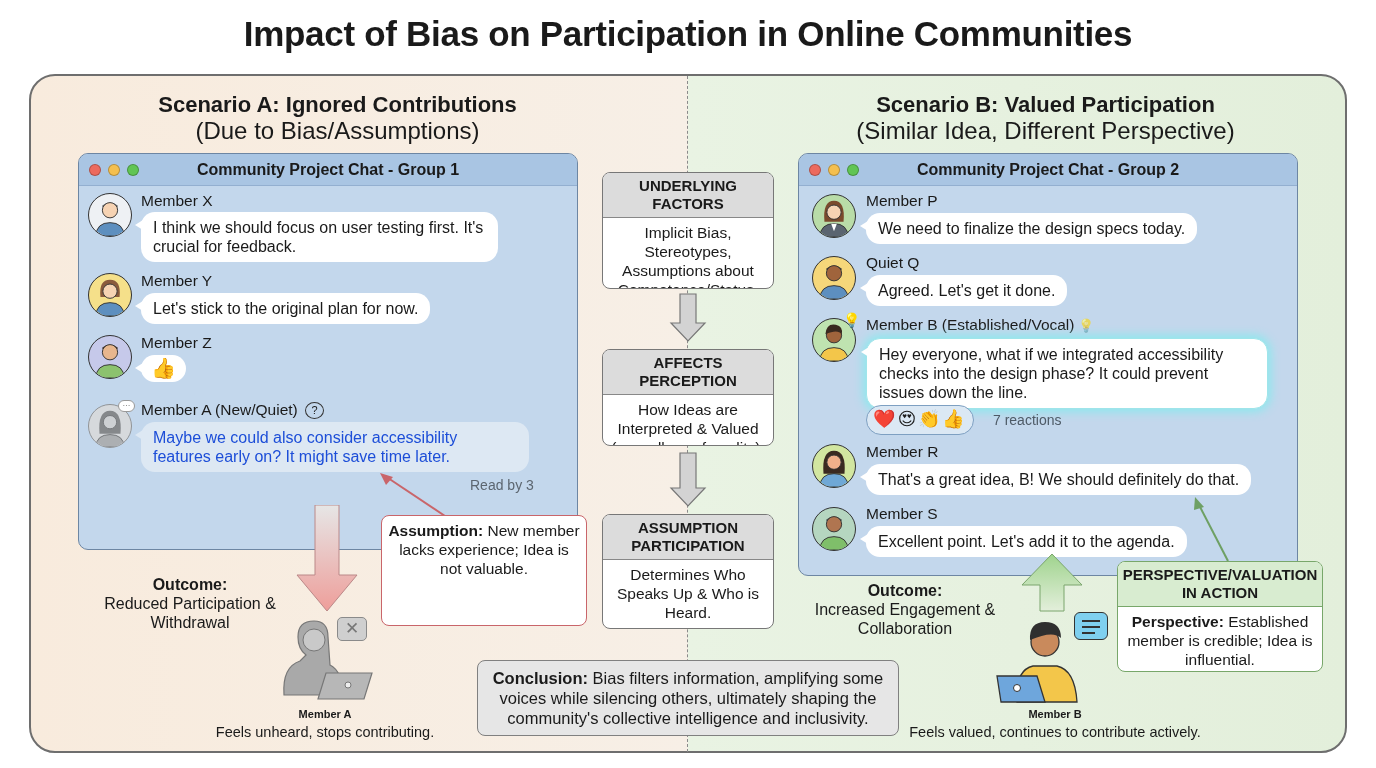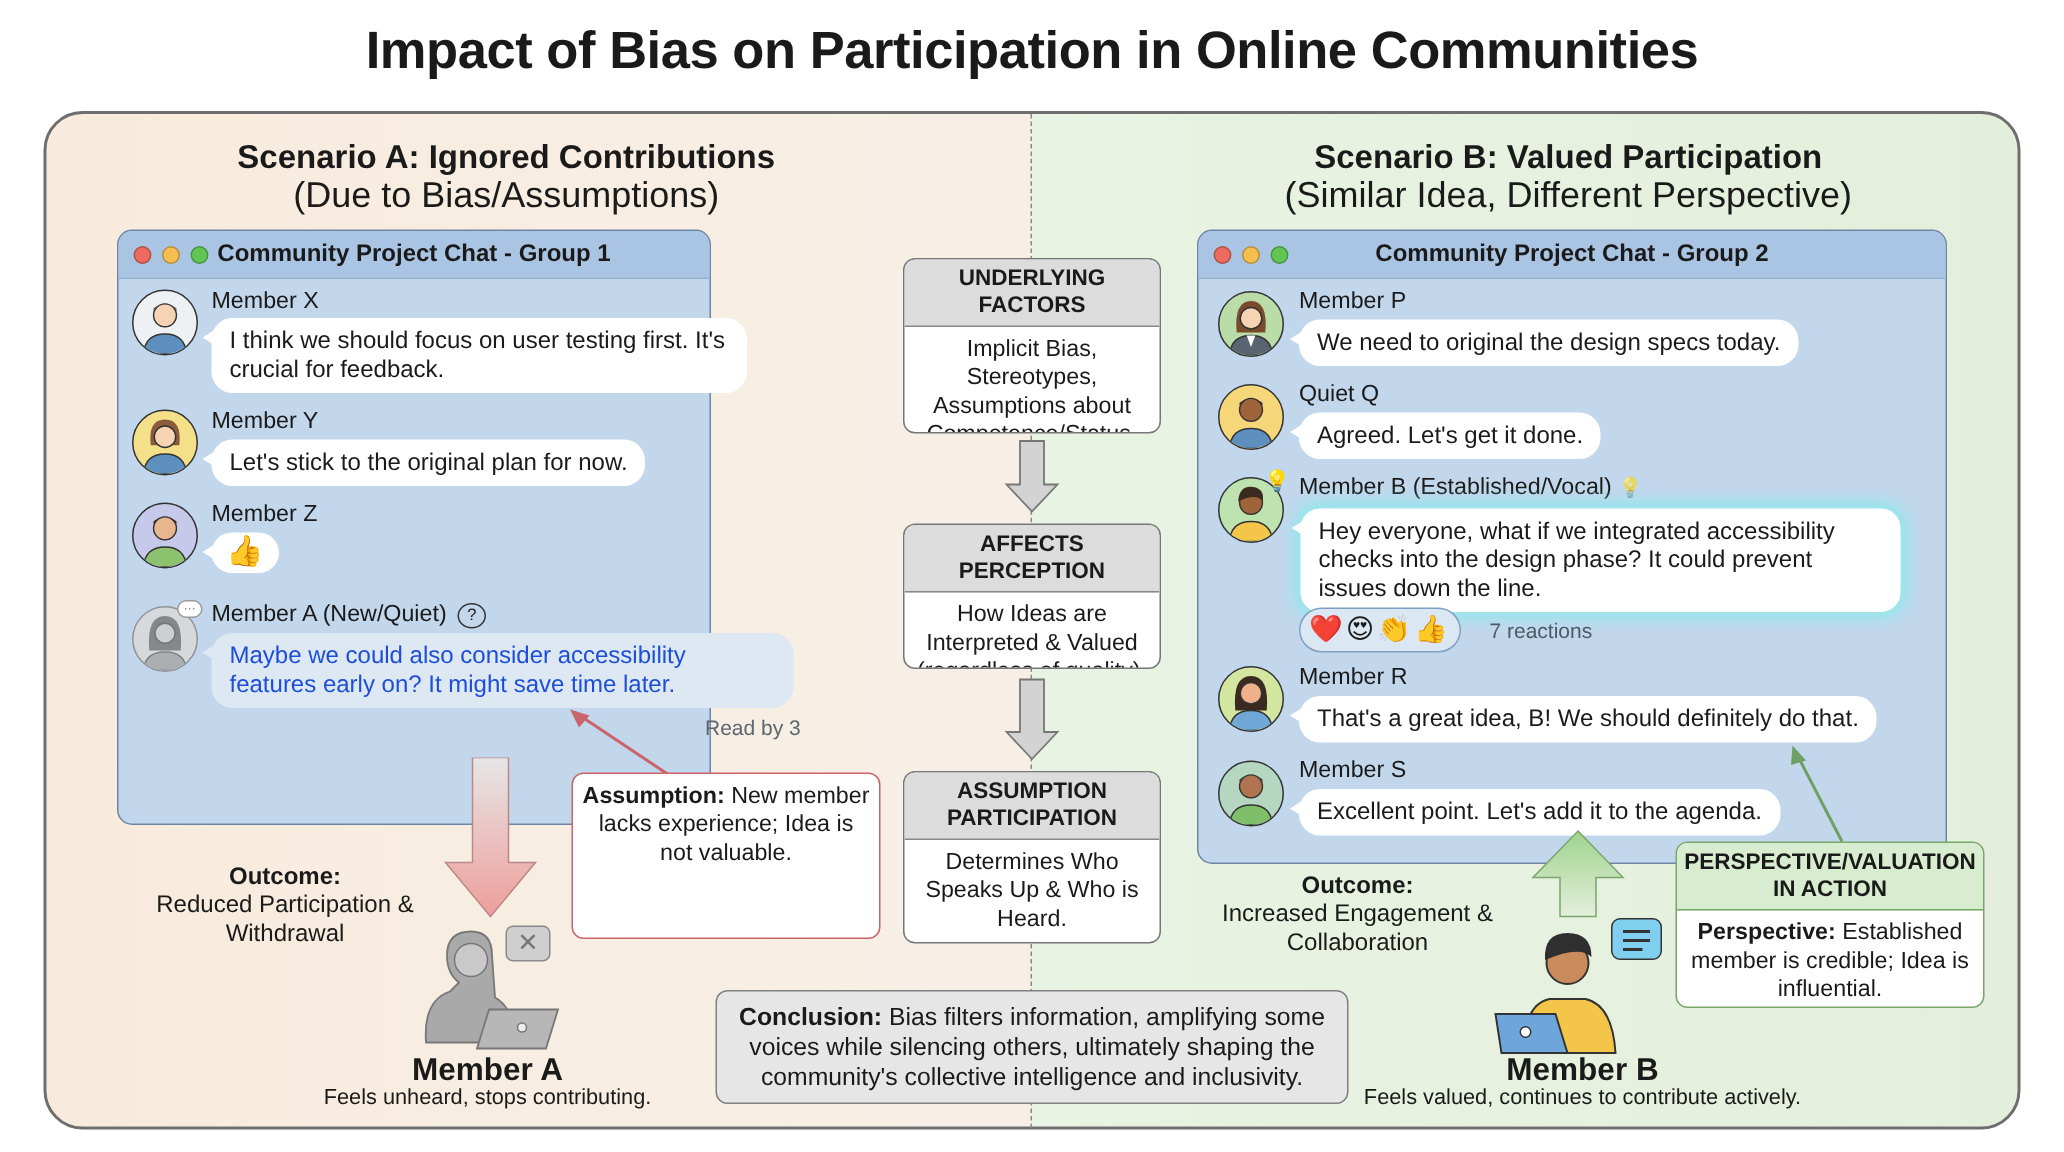--- a/index.html
+++ b/index.html
@@ -68,21 +68,21 @@
   .box .bb { font-size: 15.5px; line-height: 19px; padding: 5px 6px; }
 
   .callout-red { border-color: #c9656a; }
   .callout-red .bh { background: #f7d3d3; border-bottom-color: #c9656a; }
   .callout-green { border-color: #78a76a; }
   .callout-green .bh { background: #d8ecd0; border-bottom-color: #78a76a; }
 
   .outcome { text-align: center; font-size: 16px; line-height: 19px; }
   .outcome b { display: block; }
   .figcap { text-align: center; font-size: 14.5px; line-height: 18px; }
-  .figcap b { display: block; font-size: 21px; }
+  .figcap b { display: block; font-size: 11px; }
 
   .conclusion {
     left: 477px; top: 660px; width: 422px; height: 76px;
     background: #e6e6e6; border: 1.5px solid #808080; border-radius: 8px;
     text-align: center; font-size: 16.5px; line-height: 20px; padding: 7px 10px;
   }
   .reactions {
     position: absolute; left: 866px; top: 405px; height: 30px; padding: 0 6px;
     background: #dbe8f4; border: 1.5px solid #7ea0c2; border-radius: 15px;
     font-size: 18px; line-height: 27px; letter-spacing: 2px;
@@ -99,21 +99,21 @@
 <div class="abs" style="left:100px; top:92px; width:475px;">
   <div class="scen-title">Scenario A: Ignored Contributions</div>
   <div class="scen-sub">(Due to Bias/Assumptions)</div>
 </div>
 
 <div class="abs" style="left:808px; top:92px; width:475px;">
   <div class="scen-title">Scenario B: Valued Participation</div>
   <div class="scen-sub">(Similar Idea, Different Perspective)</div>
 </div>
 
-<div class="abs chat" style="left:78px; top:153px; width:396px; height:397px;">
+<div class="abs chat" style="left:78px; top:153px; width:500px; height:397px;">
   <div class="chat-head">
     <div class="dots">
       <span class="dot" style="background:#ec6a5e"></span>
       <span class="dot" style="background:#f4bf4f"></span>
       <span class="dot" style="background:#61c554"></span>
     </div>
     <span>Community Project Chat - Group 1</span>
   </div>
 </div>
 
@@ -234,21 +234,21 @@
 
 <div class="avatar" style="left:812px; top:194px; background:#b9dca8;">
   <svg viewBox="0 0 44 44">
       <path d="M12 28 Q10 6 22 6 Q34 6 32 28Z" fill="#7a4a2c"></path>
       <circle cx="22" cy="18" r="7.5" fill="#f6d3b3" stroke="#333" stroke-width="1"></circle>
       <path d="M7 44 Q8 30 22 30 Q36 30 37 44Z" fill="#5a6470" stroke="#333" stroke-width="1"></path>
       <path d="M19 30 L22 38 L25 30Z" fill="#fff"></path>
     </svg>
 </div>
 <div class="mname" style="left:866px; top:192px;">Member P</div>
-<div class="bubble" style="left:866px; top:213px;">We need to original the design specs today.</div>
+<div class="bubble" style="left:866px; top:213px;">We need to finalize the design specs today.</div>
 
 <div class="avatar" style="left:812px; top:256px; background:#f5d77a;">
   <svg viewBox="0 0 44 44">
       <circle cx="22" cy="17" r="8" fill="#a0643c" stroke="#333" stroke-width="1"></circle>
       <path d="M14 14 Q22 4 30 14 L30 12 Q22 6 14 12Z" fill="#333"></path>
       <path d="M7 44 Q8 30 22 30 Q36 30 37 44Z" fill="#5d8fbf" stroke="#333" stroke-width="1"></path>
     </svg>
 </div>
 <div class="mname" style="left:866px; top:254px;">Quiet Q</div>
 <div class="bubble" style="left:866px; top:275px;">Agreed. Let's get it done.</div>

